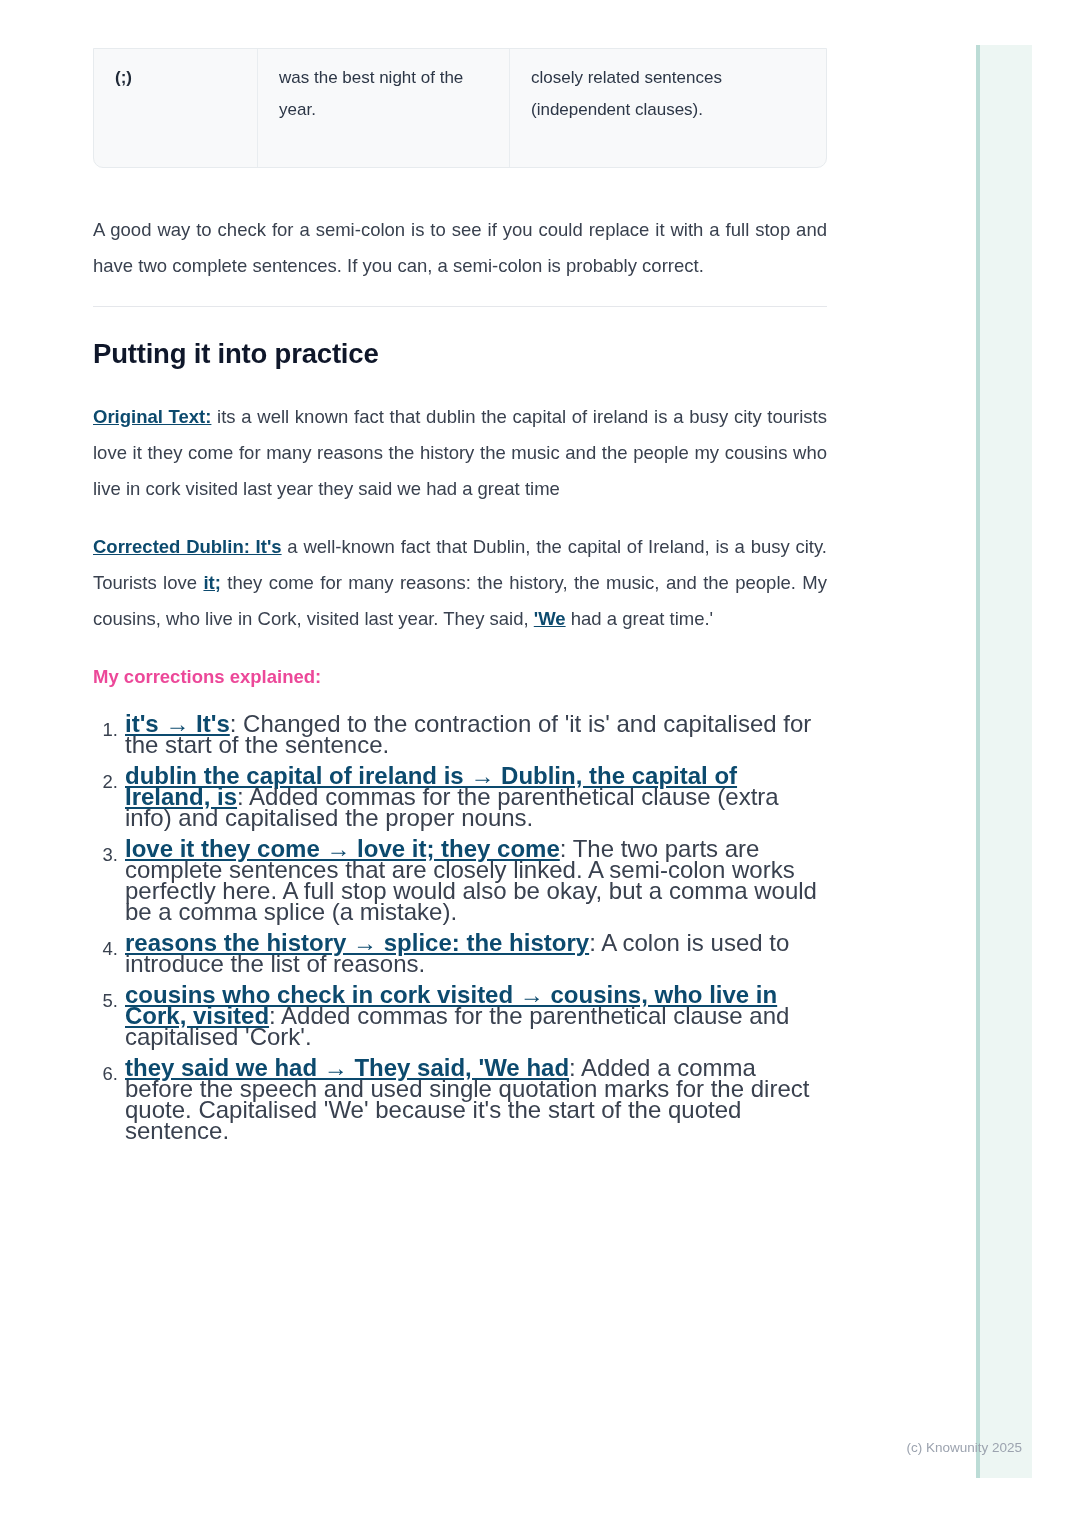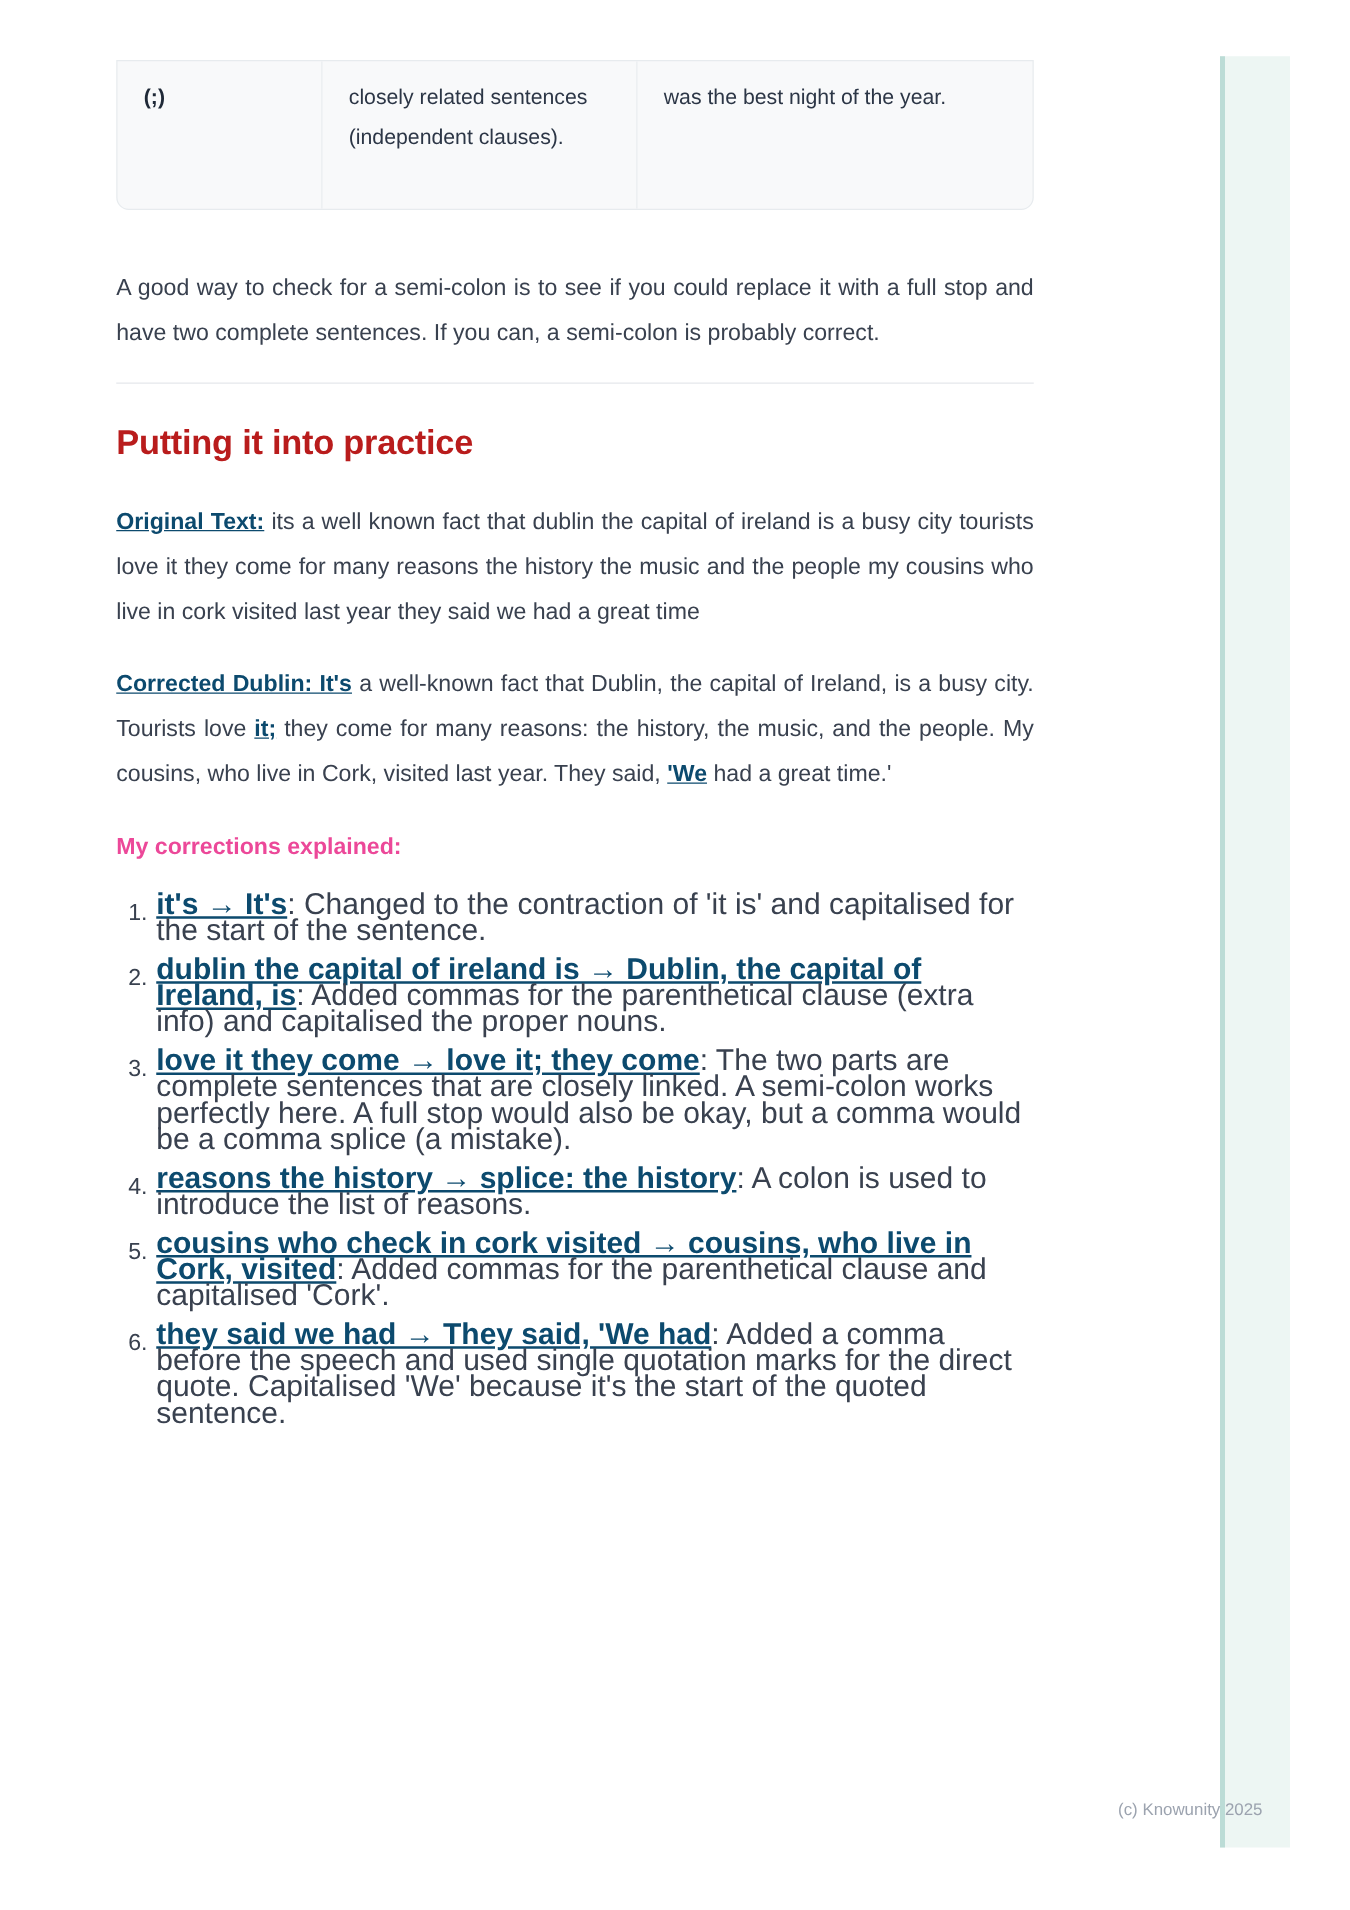--- a/index.html
+++ b/index.html
@@ -26,20 +26,21 @@
 
   .copyright {
     position: absolute;
     top: 1440px;
     left: 0;
     width: 1010px;
     text-align: right;
     font-size: 13.5px;
     color: #9ca3af;
     z-index: 2;
+    padding-left: 12px;
   }
 
   .content {
     position: absolute;
     left: 93px;
     top: 0;
     width: 734px;
     z-index: 1;
   }
 
@@ -75,21 +76,21 @@
   .rule {
     border: none;
     border-top: 1px solid #e5e7eb;
     margin: 22px 0 0 0;
   }
   h2.practice-heading {
     margin: 30px 0 0 0;
     font-size: 27.5px;
     line-height: 34px;
     font-weight: 700;
-    color: #b91c1c;
+    color: #0f172a;
     letter-spacing: -0.2px;
   }
   .intro { margin-top: 34px; }
   .para { margin-top: 28px; text-align: justify; }
   .para-tight { margin-top: 22px; text-align: justify; }
   strong, b { color: #0c4a6e; font-weight: 700; text-decoration: underline; }
   .expl-label { margin-top: 22px; font-weight: 700; color: #ec4899; }
 
   
   .corrections { margin: 18px 0 0 0; padding: 0; list-style: none; }
@@ -114,22 +115,22 @@
 </head>
 <body>
 
 <div class="side-strip"></div>
 <div class="copyright">(c) Knowunity 2025</div>
 
 <div class="content">
 
   <div class="ptable">
     <div class="cell symbol">(;)</div>
+    <div class="cell">was the best night of the year.</div>
     <div class="cell">closely related sentences (independent clauses).</div>
-    <div class="cell">was the best night of the year.</div>
   </div>
 
   <p class="tip">A good way to check for a semi-colon is to see if you could replace it with a full stop and have two complete sentences. If you can, a semi-colon is probably correct.</p>
 
   <hr class="rule">
 
   <h2 class="practice-heading">Putting it into practice</h2>
 
 
   <p class="para"><strong>Original Text:</strong><span> its a well known fact that dublin the capital of ireland is a busy city tourists love it they come for many reasons the history the music and the people my cousins who live in cork visited last year they said we had a great time</span></p>

